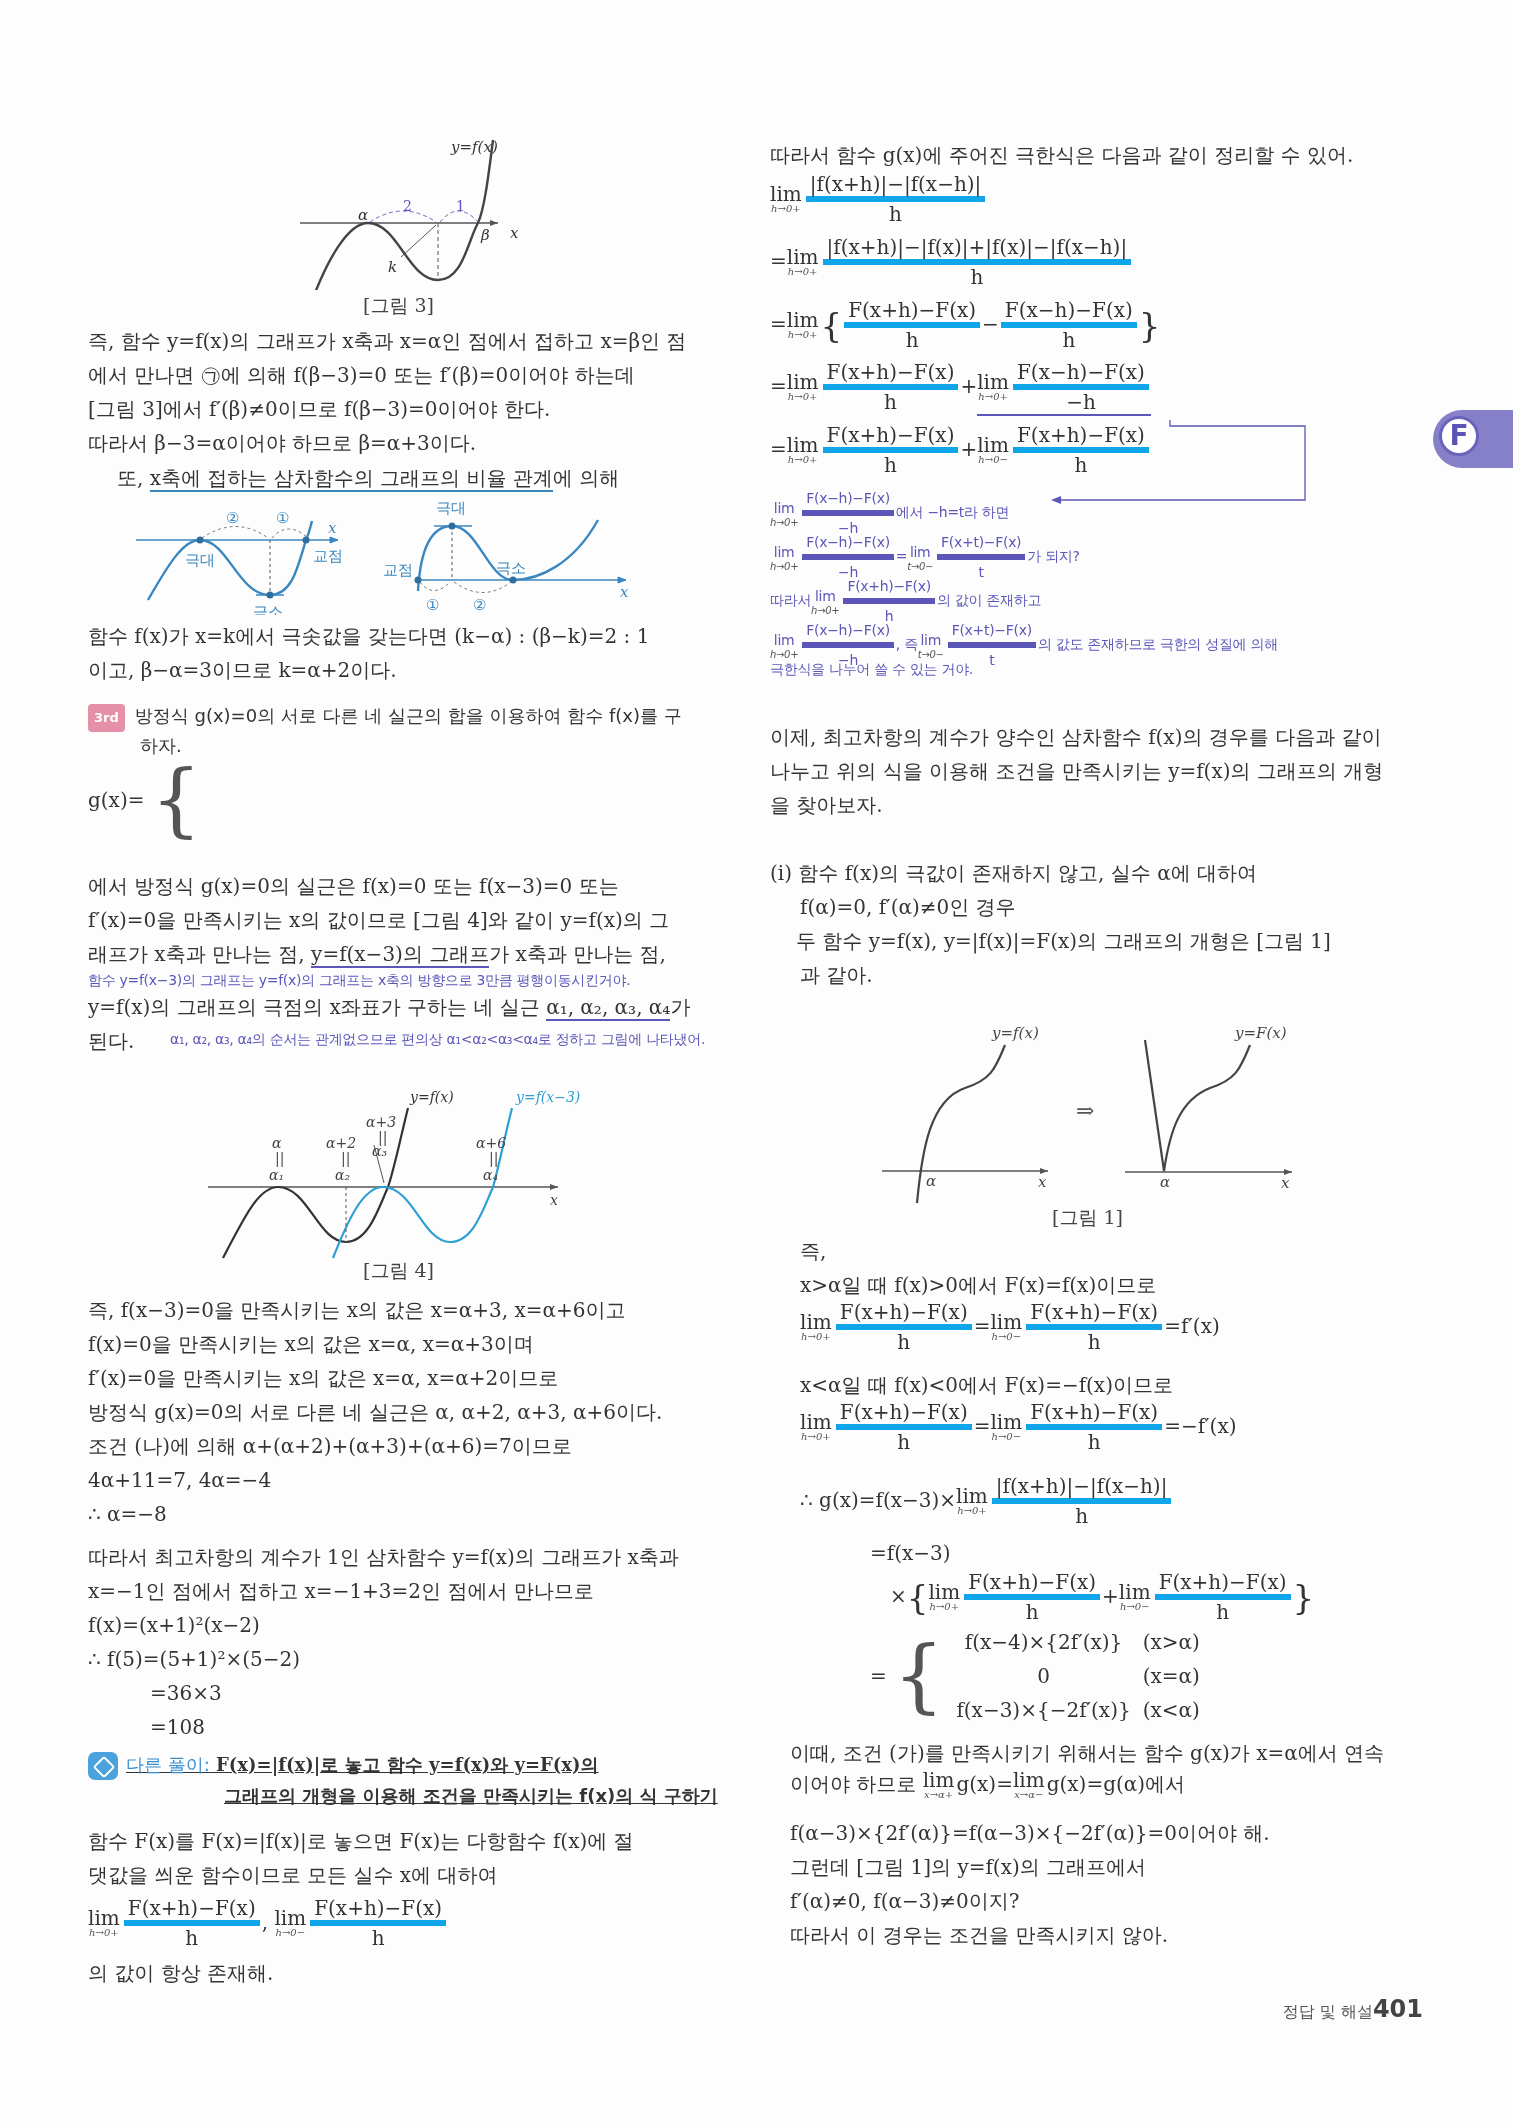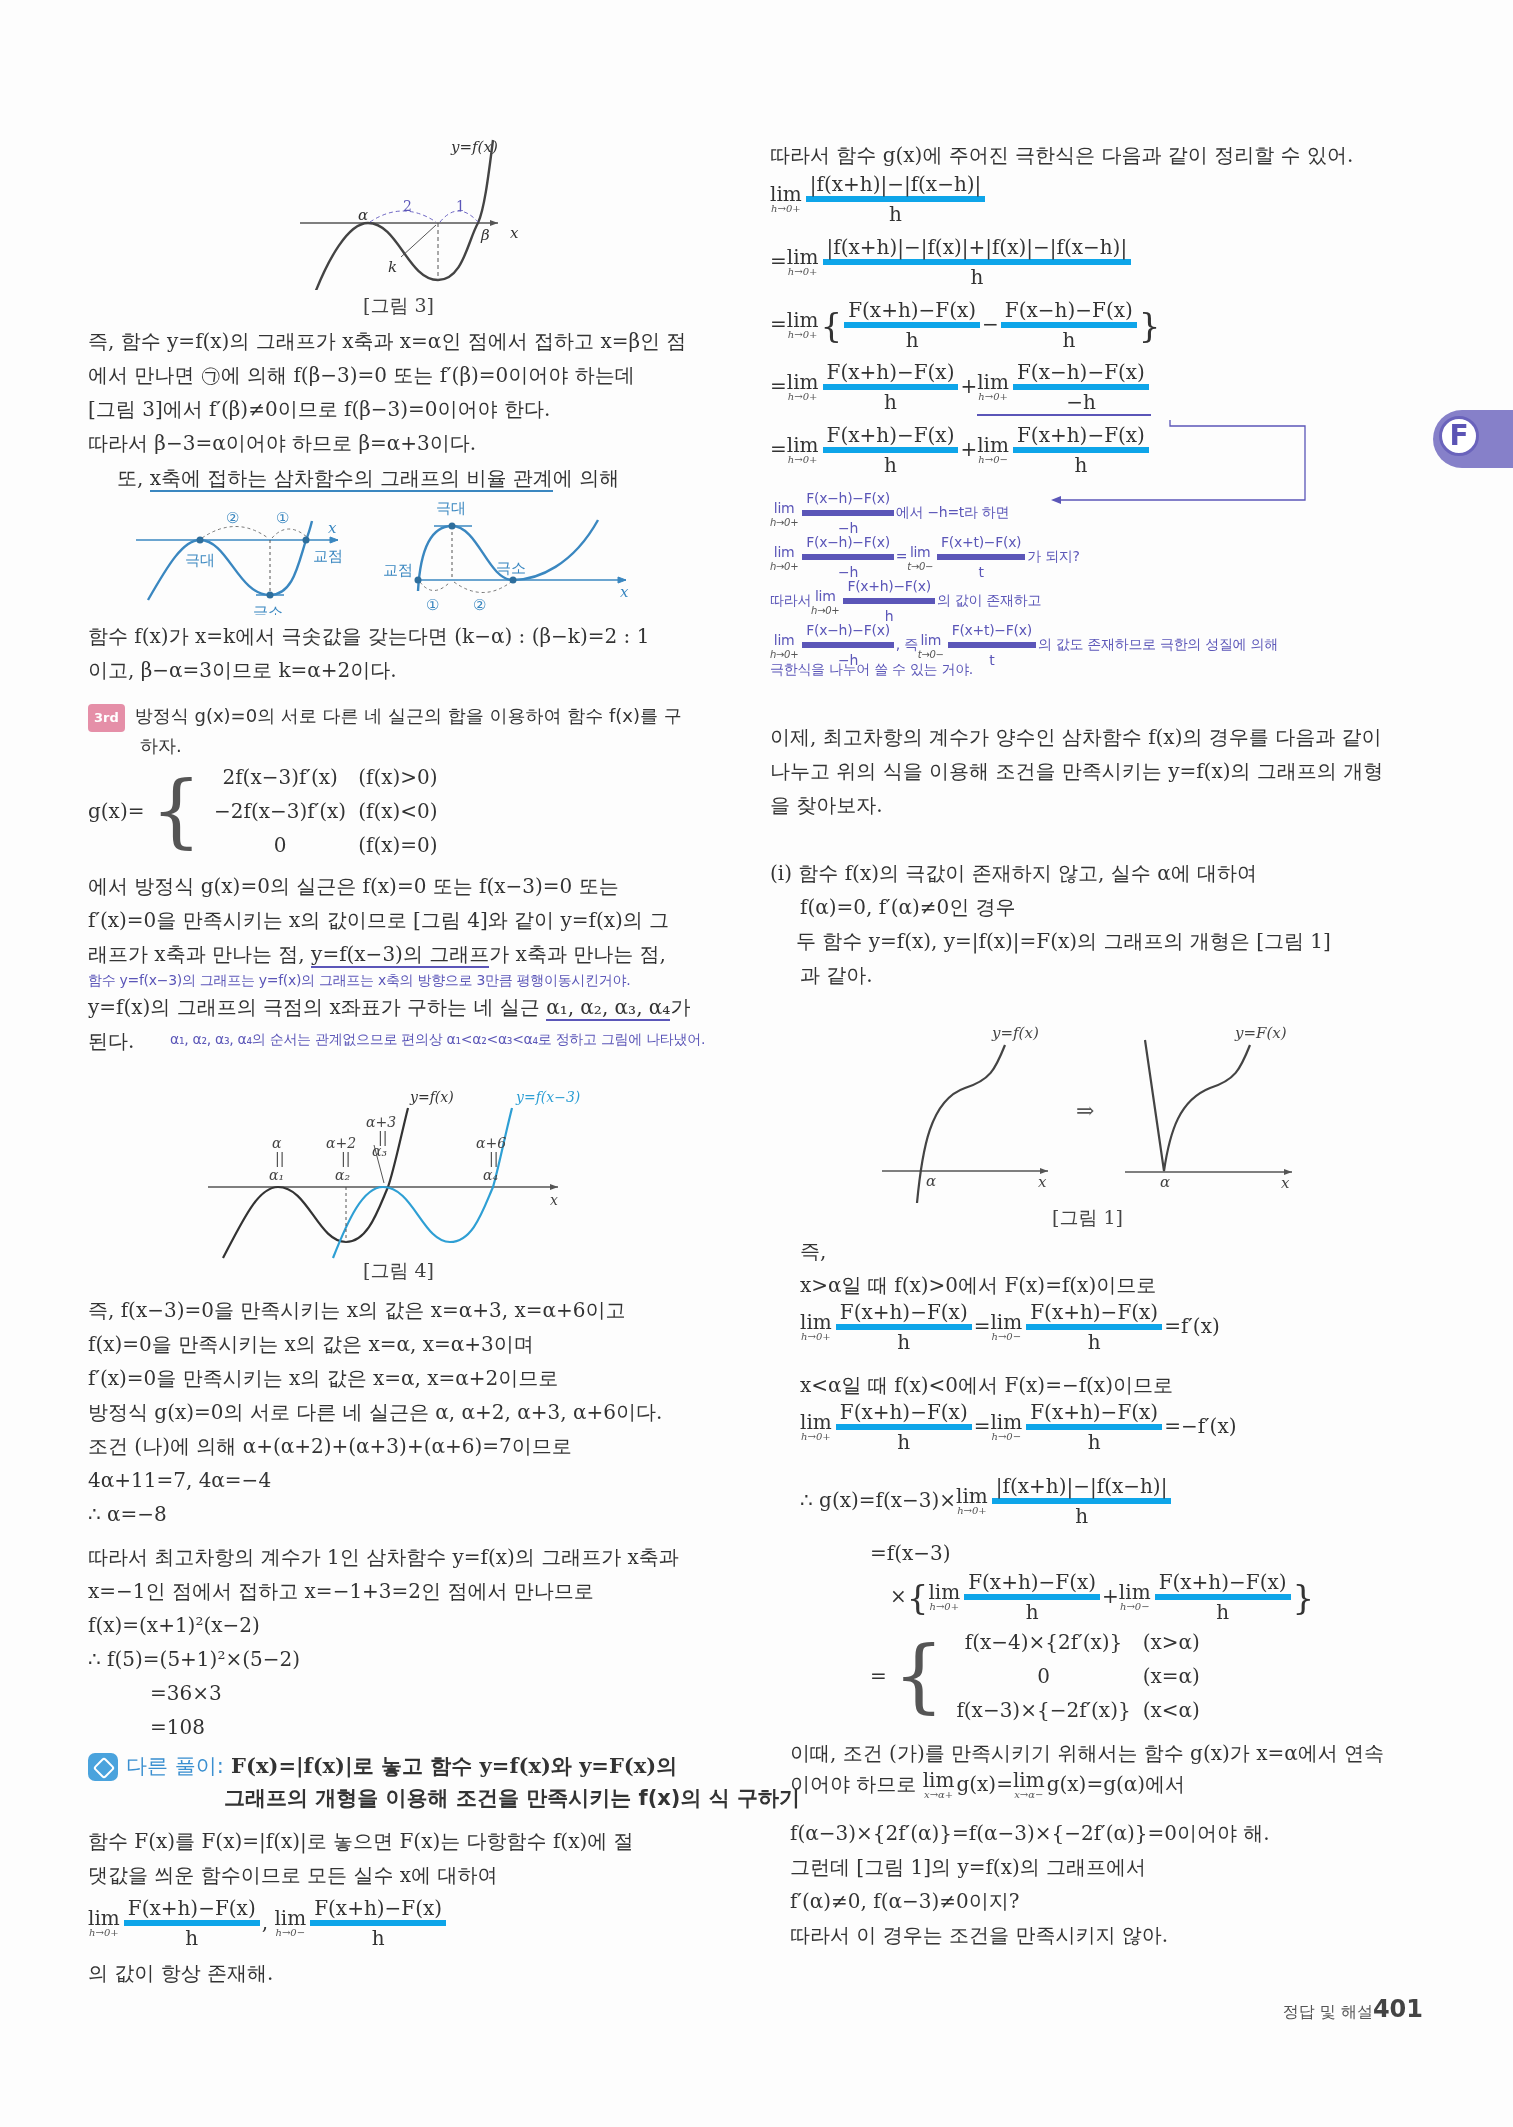--- a/index.html
+++ b/index.html
@@ -20,21 +20,21 @@
   .lim{display:inline-block;vertical-align:middle;text-align:center;margin-right:2px;}
   .lim .l{display:block;line-height:20px;text-align:center;}
   .lim .s{display:block;font-size:10px;line-height:10px;font-style:italic;color:#555;}
   .tab-F{position:absolute;right:0;top:410px;width:80px;height:58px;background:#8680c9;border-radius:30px 0 0 30px;}
   .tab-F .circle{position:absolute;left:6px;top:6px;width:40px;height:40px;border-radius:50%;background:#fff;border:3px solid #6a63bc;box-sizing:border-box;color:#5b54b5;font-weight:bold;font-size:28px;line-height:34px;text-align:center;font-family:"DejaVu Sans","Liberation Sans",sans-serif;}
   .footer{position:absolute;right:90px;top:1995px;font-family:"DejaVu Sans","Liberation Sans",sans-serif;color:#555;}
   .footer .lbl{font-size:16px;margin-right:0;}
   .footer .pg{font-size:24px;font-weight:bold;color:#444;}
   .alt-icon{display:inline-block;width:30px;height:28px;border-radius:7px;background:#4aa3dd;vertical-align:middle;margin-right:8px;position:relative;}
   .alt-icon:after{content:"";position:absolute;left:8px;top:7px;width:12px;height:12px;border:2px solid #fff;border-radius:3px;transform:rotate(45deg);}
-  .alt-head{position:absolute;font-family:"DejaVu Sans","Liberation Sans",sans-serif;font-size:21px;font-weight:bold;color:#333;white-space:nowrap;}
+  .alt-head{position:absolute;font-family:"DejaVu Sans","Liberation Sans",sans-serif;font-size:18px;font-weight:bold;color:#333;white-space:nowrap;text-decoration:underline;}
   .alt-head .tag{color:#3a8fd0;font-weight:normal;}
   svg text{font-family:"DejaVu Serif","Liberation Serif",serif;}
   .brace{font-size:80px;font-weight:100;line-height:80px;vertical-align:middle;color:#555;}
   .casetbl{display:inline-table;vertical-align:middle;border-collapse:collapse;}
   .casetbl td{padding:0 6px;line-height:34px;}
 </style>
 </head>
 <body>
 
 <div class="col left">
@@ -110,35 +110,20 @@
   <div class="line" style="left:0;top:657px;">이고, β−α=3이므로 k=α+2이다.</div>
 
   <div class="line sans" style="left:0;top:703px;font-size:18px;">
     <span class="badge3rd">3rd</span><span>방정식 g(x)=0의 서로 다른 네 실근의 합을 이용하여 함수 f(x)를 구</span>
   </div>
   <div class="line sans" style="left:52px;top:733px;font-size:18px;">하자.</div>
 
   <div class="line" style="left:0;top:760px;">
     <span style="vertical-align:middle;">g(x)=</span>
     <span class="brace">{</span>
-    <table class="casetbl">
-      <tbody>
-          <tr>
-            <td style="text-align:center">2f(x−3)f′(x)</td>
-            <td>(f(x)&gt;0)</td>
-          </tr>
-      <tr>
-            <td style="text-align:center">−2f(x−3)f′(x)</td>
-            <td>(f(x)&lt;0)</td>
-          </tr>
-      <tr>
-            <td style="text-align:center">0</td>
-            <td>(f(x)=0)</td>
-          </tr>
-    </tbody></table>
   </div>
 
   <div class="line" style="left:0;top:873px;">에서 방정식 g(x)=0의 실근은 f(x)=0 또는 f(x−3)=0 또는</div>
   <div class="line" style="left:0;top:907px;">f′(x)=0을 만족시키는 x의 값이므로 [그림 4]와 같이 y=f(x)의 그</div>
   <div class="line" style="left:0;top:941px;">
     <span>래프가 x축과 만나는 점, </span><span class="ul-purple">y=f(x−3)의 그래프</span><span>가 x축과 만나는 점,</span>
   </div>
   <div class="note" style="left:0;top:971px;">함수 y=f(x−3)의 그래프는 y=f(x)의 그래프는 x축의 방향으로 3만큼 평행이동시킨거야.</div>
   <div class="line" style="left:0;top:994px;">
     <span>y=f(x)의 그래프의 극점의 x좌표가 구하는 네 실근 </span><span class="ul-purple">α₁, α₂, α₃, α₄</span><span>가</span>

